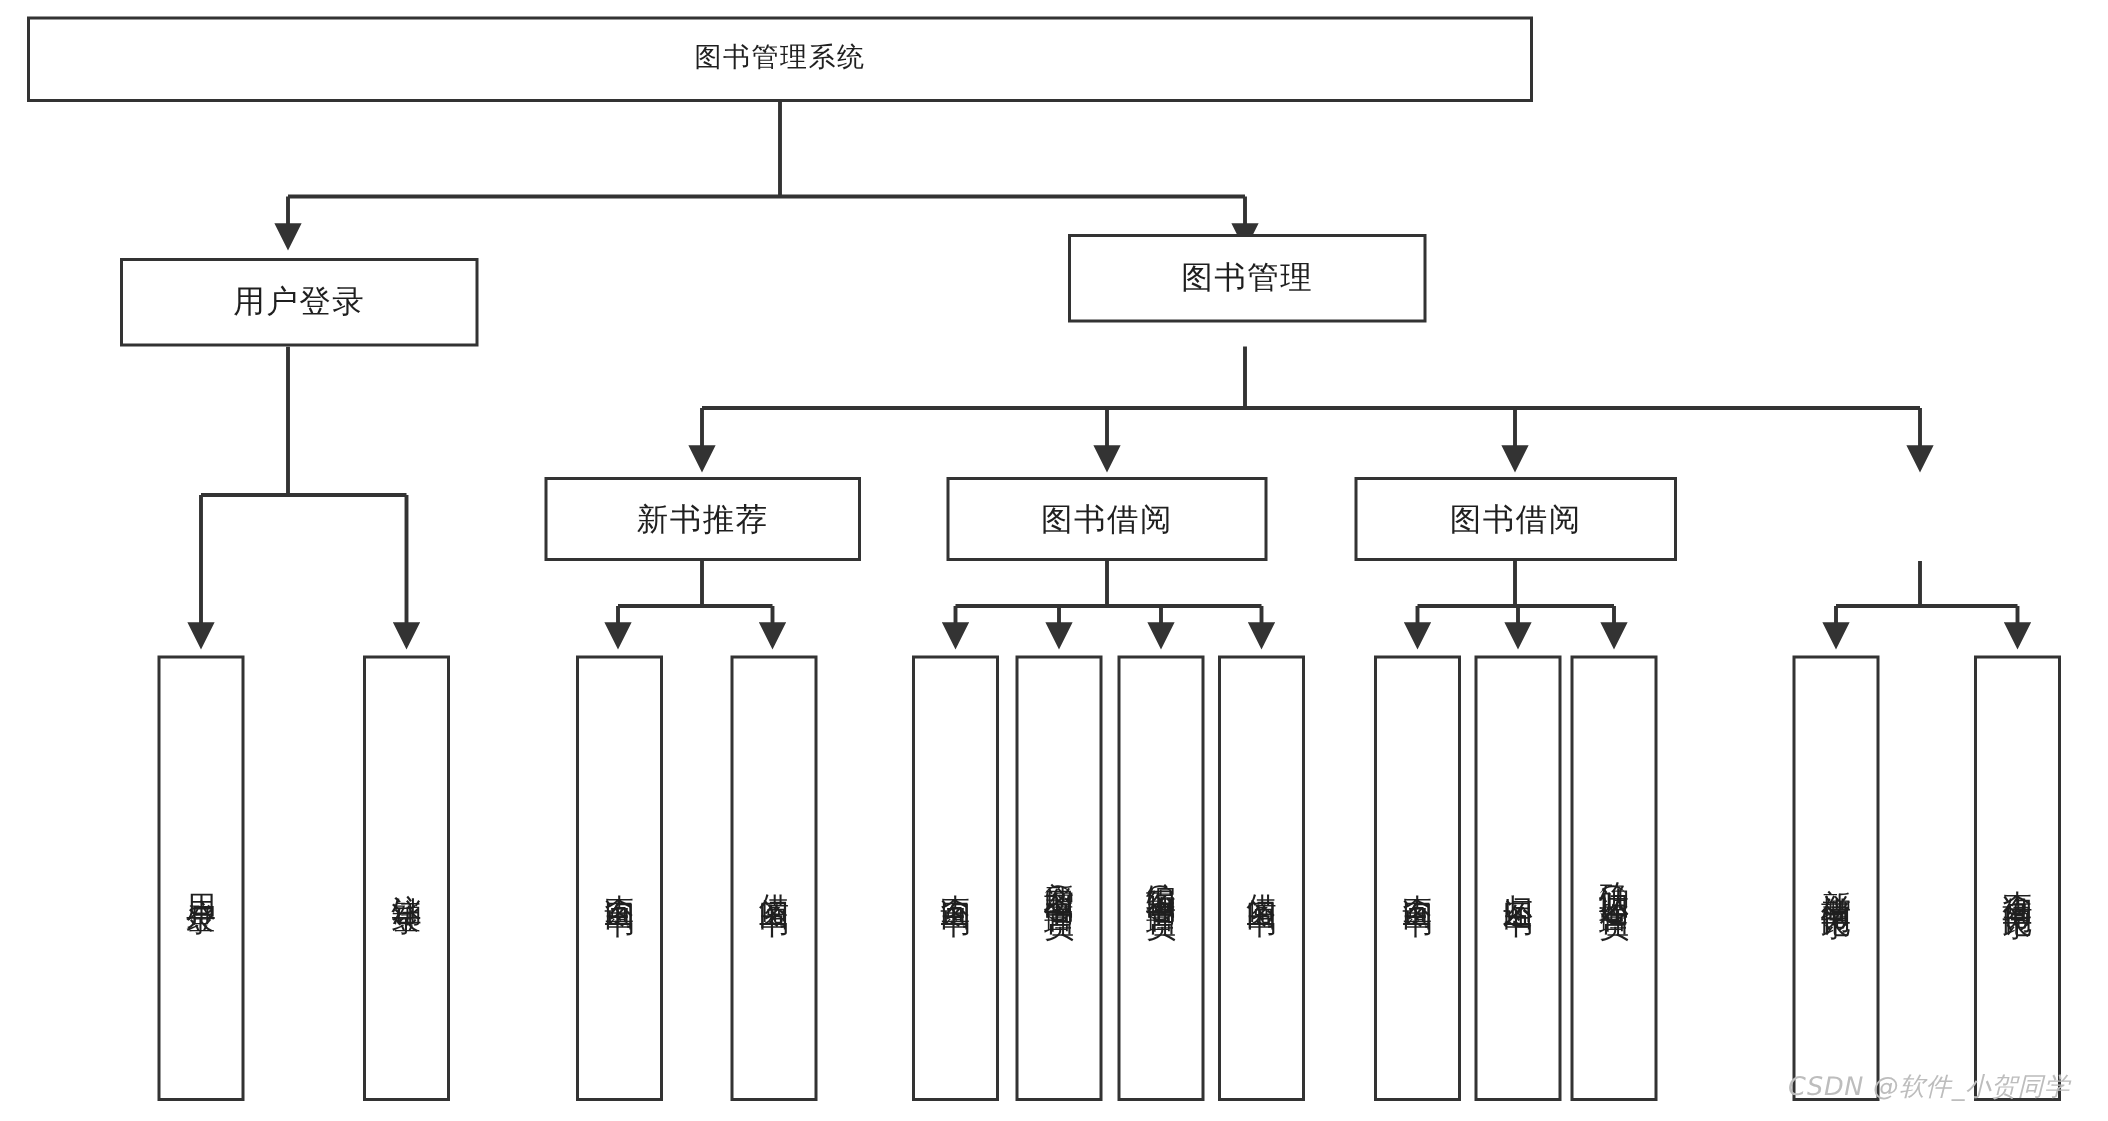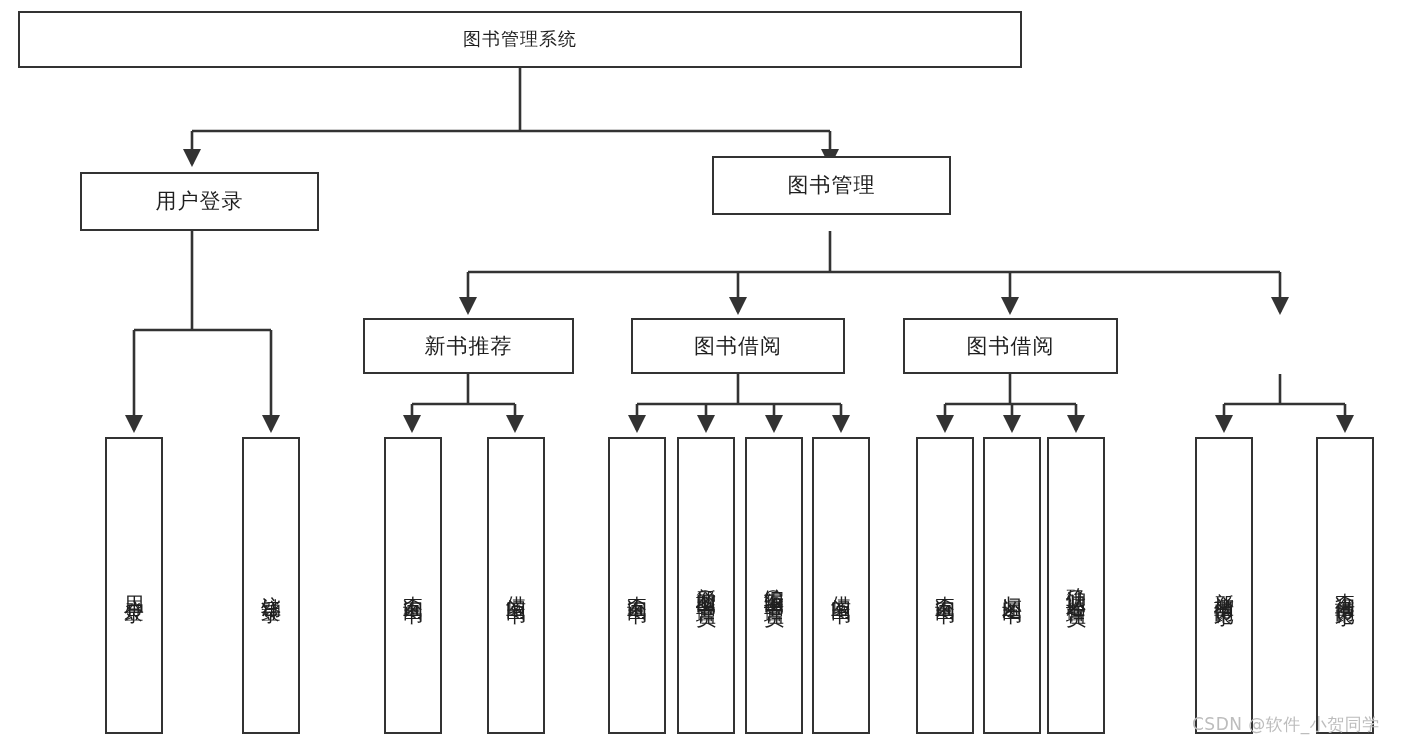--- a/index.html
+++ b/index.html
@@ -180,15 +180,15 @@
     <span>确认归还（管理员）</span>
   </div>
 
   <div class="node vert" style="left:1195px; top:437px; width:58px; height:297px;">
     <span>新增借阅记录</span>
   </div>
   <div class="node vert" style="left:1316px; top:437px; width:58px; height:297px;">
     <span>查询借阅记录</span>
   </div>
 
-  <div class="watermark" style="left:1192px; top:713px;">CSDN @软件_小贺同学</div>
+  <div class="watermark" style="left:1192px; top:713px;font-style:italic;">CSDN @软件_小贺同学</div>
 
 </div>
 
 </body></html>

